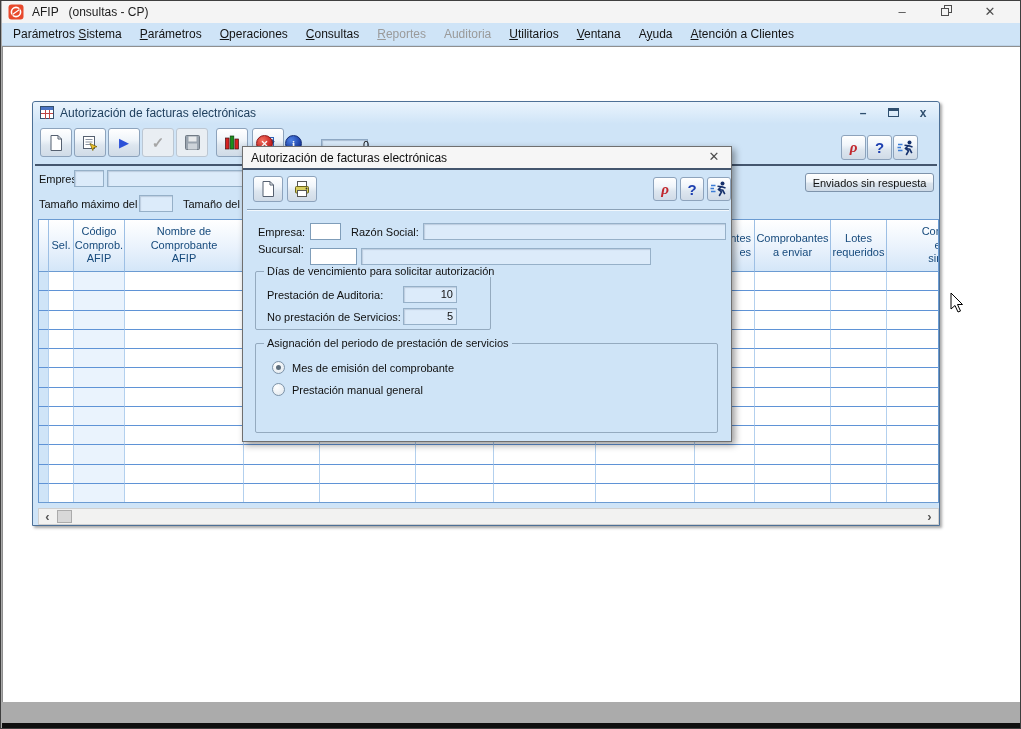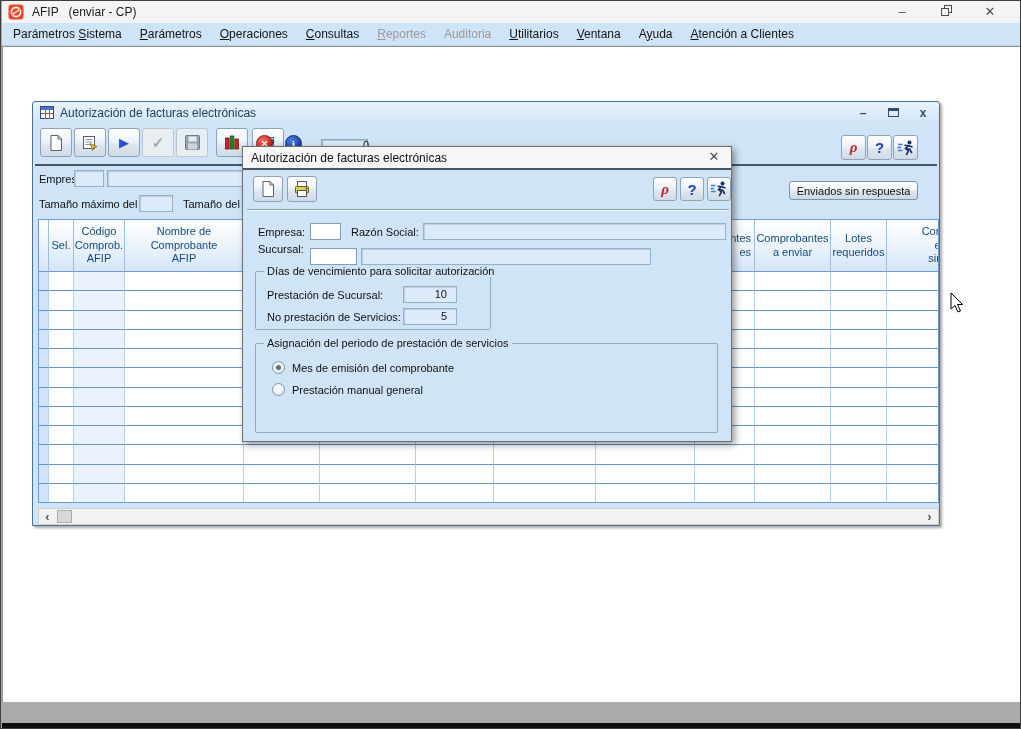--- a/index.html
+++ b/index.html
@@ -44,21 +44,21 @@
   .glyph-q { color:#1d3fb0; font-size:15px; font-weight:bold; }
   .round-btn { position:absolute; width:17px; height:17px; border-radius:50%; display:flex; align-items:center; justify-content:center; color:#fff; font-size:9px; font-weight:bold; }
   .round-red { background:radial-gradient(circle at 35% 30%,#f3705e,#c81e1e 70%); border:1px solid #8c1616; }
   .round-blue { background:radial-gradient(circle at 35% 30%,#4f82e4,#16379f 75%); border:1px solid #122b74; font-family:"Liberation Serif",serif; font-size:11px; }
   .counter-box { position:absolute; width:47px; height:14px; background:#d8e9f8; border:1px solid #8ea8c4; box-shadow:inset 1px 1px 1px rgba(90,110,140,.35); }
   .counter-val { position:absolute; font-size:11px; color:#111; }
   .separator { position:absolute; height:2px; background:#44566e; }
   .etched { position:absolute; height:2px; border-top:1px solid #8ba1b7; border-bottom:1px solid #f2f8fd; }
 
   .lbl { position:absolute; font-size:11px; color:#101010; white-space:nowrap; }
-  .field { position:absolute; background:#fff; border:1px solid #7f9db9; font-size:11px; padding:0 9px; }
+  .field { position:absolute; background:#fff; border:1px solid #7f9db9; font-size:11px; padding:0 3px; }
   .field.dis { background:#dcebfa; border-color:#96b0c8; box-shadow:inset 1px 1px 1px rgba(90,110,140,.25); }
   .field.num { text-align:right; color:#111; line-height:15px; }
   input.field { outline:none; }
 
   .btn { position:absolute; border:1px solid #7e93ab; border-radius:3px; background:linear-gradient(#ffffff,#f0f5fa 45%,#dce5ee 55%,#cdd9e6); font-size:11px; color:#101010; display:flex; align-items:center; justify-content:center; }
 
   
   .grid { position:absolute; left:5px; top:117px; width:901px; height:284px; border:1px solid #6b9bd2; background:#fff; overflow:hidden; }
   .grid-header { display:flex; height:52px; }
   .th { flex:0 0 auto; background:linear-gradient(#ffffff,#e9f2fc 55%,#d4e6f8); color:#164a7c; border-right:1px solid #9dbfe4; border-bottom:1px solid #6b9bd2; display:flex; align-items:center; justify-content:center; text-align:center; white-space:pre-line; line-height:1.25; font-size:11px; overflow:hidden; }
@@ -92,21 +92,21 @@
 
   <div class="titlebar">
     <span class="app-icon">
       <svg width="16" height="16">
           <rect x="0.5" y="0.5" width="15" height="15" rx="3" fill="#e8492c" stroke="#b53category" stroke-width="0"></rect>
           <circle cx="8" cy="8" r="4.6" fill="none" stroke="#ffffff" stroke-width="1.6"></circle>
           <path d="M4 11 L12 5" stroke="#e8492c" stroke-width="1.6"></path>
           <path d="M4.5 10.5 L11.5 5.5" stroke="#ffffff" stroke-width="1.2"></path>
         </svg>
     </span>
-    <span class="title-text">AFIP   (enviar - CP)</span>
+    <span class="title-text">AFIP   (onsultas - CP)</span>
     <span class="win-controls">
       <span class="win-ctl">–</span>
       <span class="win-ctl"><svg width="11" height="11">
             <rect x="3.5" y="0.5" width="7" height="7" fill="none" stroke="#4d4d4d"></rect>
             <rect x="0.5" y="3.5" width="7" height="7" fill="#f4f4f4" stroke="#4d4d4d"></rect>
           </svg></span>
       <span class="win-ctl">✕</span>
     </span>
   </div>
 
@@ -216,21 +216,21 @@
       </div>
 
       <div class="separator" style="left:2px; top:62px; width:902px;"></div>
 
       <span class="lbl" style="left:6px; top:71px;">Empresa:</span>
       <div class="field dis" style="left:41px; top:68px; width:30px; height:17px;"></div>
       <div class="field dis" style="left:74px; top:68px; width:250px; height:17px;"></div>
       <span class="lbl" style="left:6px; top:96px;">Tamaño máximo del lote:</span>
       <div class="field dis" style="left:106px; top:93px; width:34px; height:17px;"></div>
       <span class="lbl" style="left:150px; top:96px;">Tamaño del l</span>
-      <div class="btn" style="left:756px; top:71px; width:129px; height:19px;margin-top:8px;">Enviados sin respuesta</div>
+      <div class="btn" style="left:772px; top:71px; width:129px; height:19px;">Enviados sin respuesta</div>
 
       <div class="grid">
         <div class="grid-header">
             <div class="th" style="flex-basis: 10px;"></div>
             <div class="th" style="flex-basis: 25px;">Sel.</div>
             <div class="th" style="flex-basis: 51px;">Código
 Comprob.
 AFIP</div>
             <div class="th" style="flex-basis: 119px;">Nombre de
 Comprobante
@@ -486,21 +486,21 @@
       <input class="field" style="left: 67px; top: 76px; width: 31px; height: 17px;" value="">
       <span class="lbl" style="left:108px; top:79px;">Razón Social:</span>
       <div class="field dis" style="left:180px; top:76px; width:303px; height:17px;"></div>
 
       <span class="lbl" style="left:15px; top:96px;">Sucursal:</span>
       <input class="field" style="left: 67px; top: 101px; width: 47px; height: 17px;" value="">
       <div class="field dis" style="left:118px; top:101px; width:290px; height:17px;"></div>
 
       <div class="groupbox" style="left:12px; top:124px; width:236px; height:59px;">
         <span class="legend">Días de vencimiento para solicitar autorización</span>
-        <span class="lbl" style="left:11px; top:17px;">Prestación de Sucursal:</span>
+        <span class="lbl" style="left:11px; top:17px;">Prestación de Auditoria:</span>
         <div class="field dis num" style="left:147px; top:14px; width:54px; height:17px;">10</div>
         <span class="lbl" style="left:11px; top:39px;">No prestación de Servicios:</span>
         <div class="field dis num" style="left:147px; top:36px; width:54px; height:17px;">5</div>
       </div>
 
       <div class="groupbox" style="left:12px; top:196px; width:463px; height:90px;">
         <span class="legend">Asignación del periodo de prestación de servicios</span>
         <span class="radio checked" style="left:16px; top:17px;"></span>
         <span class="lbl" style="left:36px; top:18px;">Mes de emisión del comprobante</span>
         <span class="radio" style="left:16px; top:39px;"></span>

